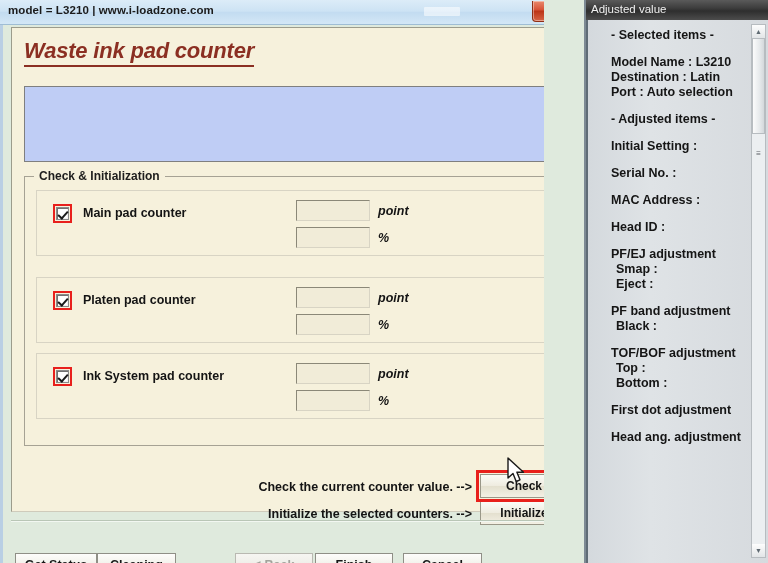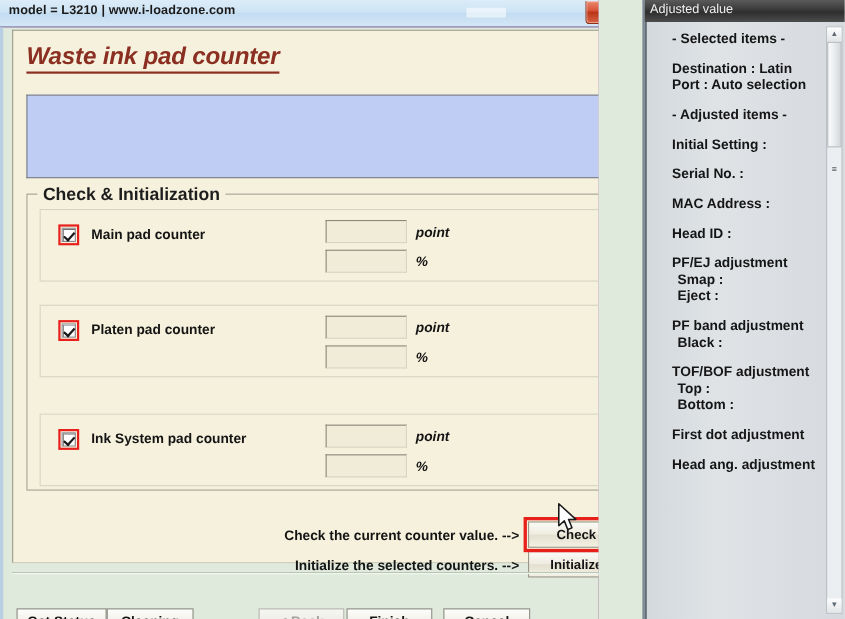--- a/index.html
+++ b/index.html
@@ -136,36 +136,36 @@
     left: 12px; top: 148px;
     width: 541px; height: 270px;
     border: 1px solid #a6a294;
     background: transparent;
   }
   #group-check-legend {
     position: absolute;
     left: 9px; top: -8px;
     padding: 0 5px;
     background: #f6f1dc;
-    font-size: 16px;
+    font-size: 12px;
     font-weight: 700;
     color: #1d1d1d;
     white-space: nowrap;
   }
 
   .counter-row {
     position: absolute;
     left: 11px;
     width: 518px; height: 66px;
     border: 1px solid #d8d4c4;
     background: transparent;
   }
   #counter-row-0 { top: 13px; }
   #counter-row-1 { top: 100px; }
-  #counter-row-2 { top: 199px; }
+  #counter-row-2 { top: 176px; }
 
   .cb-wrap {
     position: absolute;
     left: 16px; top: 13px;
     width: 19px; height: 19px;
     border: 2px solid #e8201c;
     display: flex; align-items: center; justify-content: center;
     cursor: pointer;
   }
   .cb-box {
@@ -447,20 +447,21 @@
   </div>
 
   <div id="side-window">
     <div id="side-titlebar">
       <div id="side-title-text">Adjusted value</div>
     </div>
     <div id="side-body">
       <div id="side-list">
           <div class="side-line">- Selected items -</div>
           <div class="side-line spacer"></div>
+          <div class="side-line">Model Name : L3210</div>
           <div class="side-line">Destination : Latin</div>
           <div class="side-line">Port : Auto selection</div>
           <div class="side-line spacer"></div>
           <div class="side-line">- Adjusted items -</div>
           <div class="side-line spacer"></div>
           <div class="side-line">Initial Setting :</div>
           <div class="side-line spacer"></div>
           <div class="side-line">Serial No. :</div>
           <div class="side-line spacer"></div>
           <div class="side-line">MAC Address :</div>

